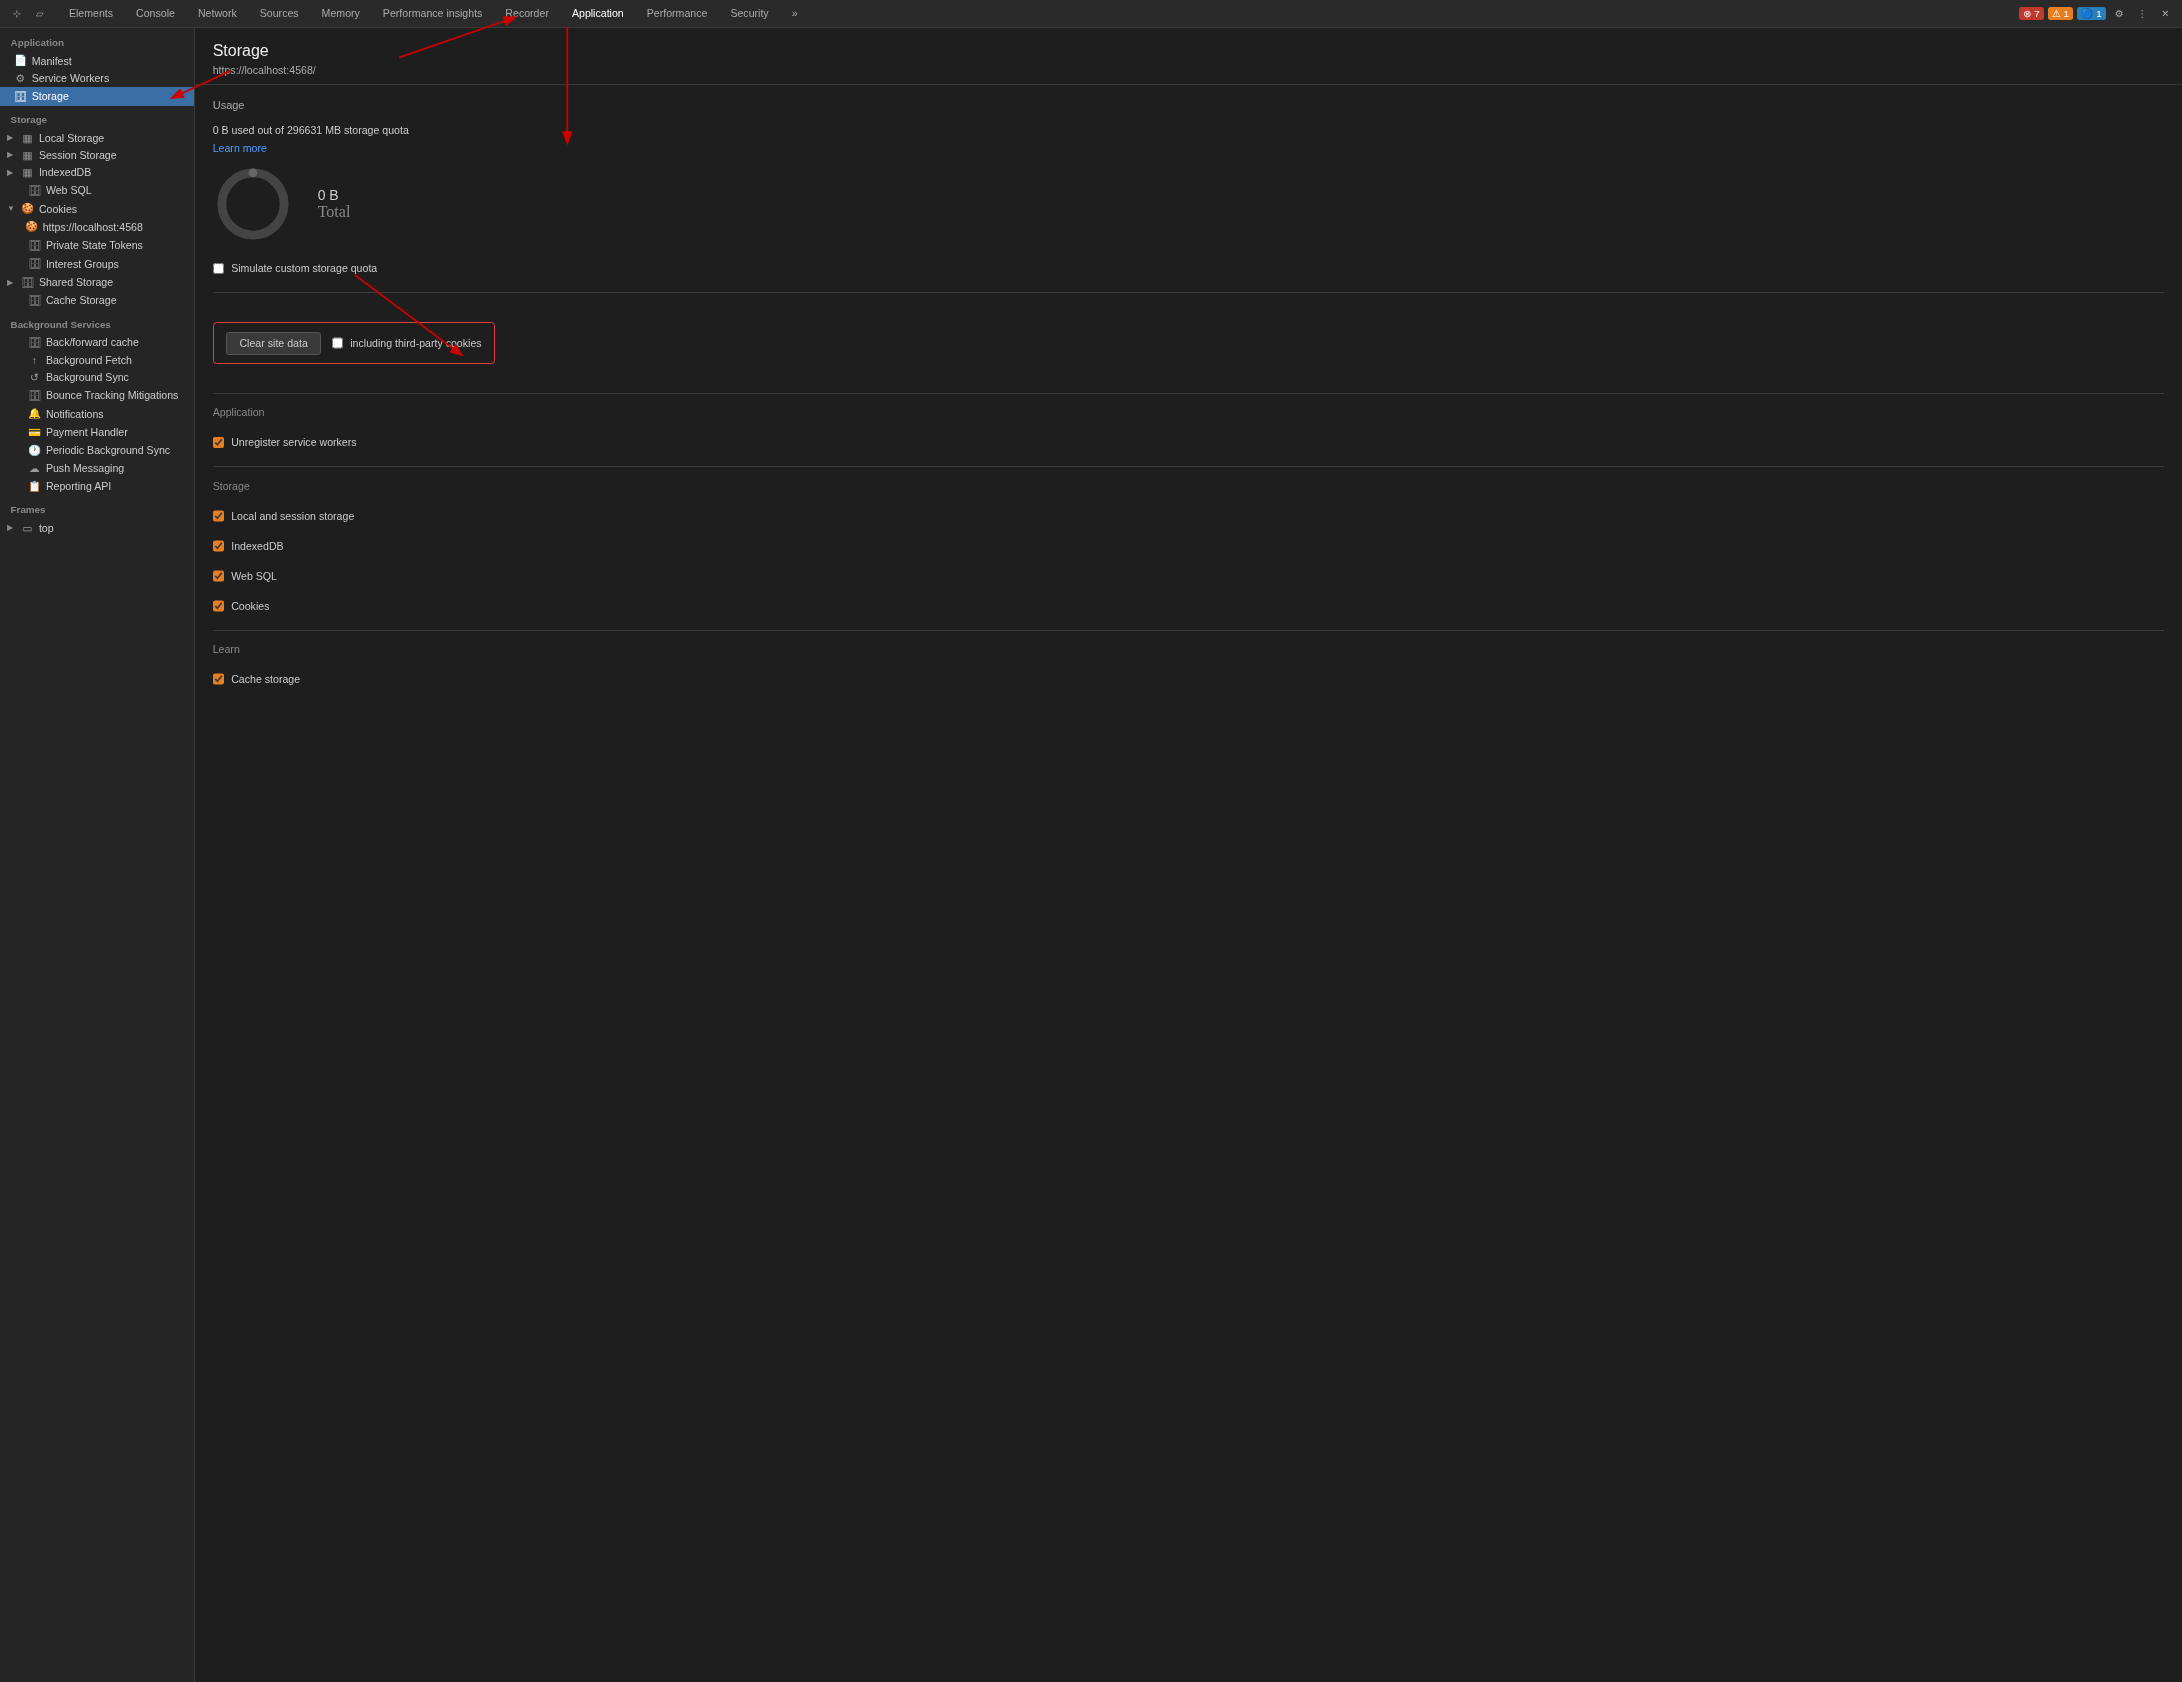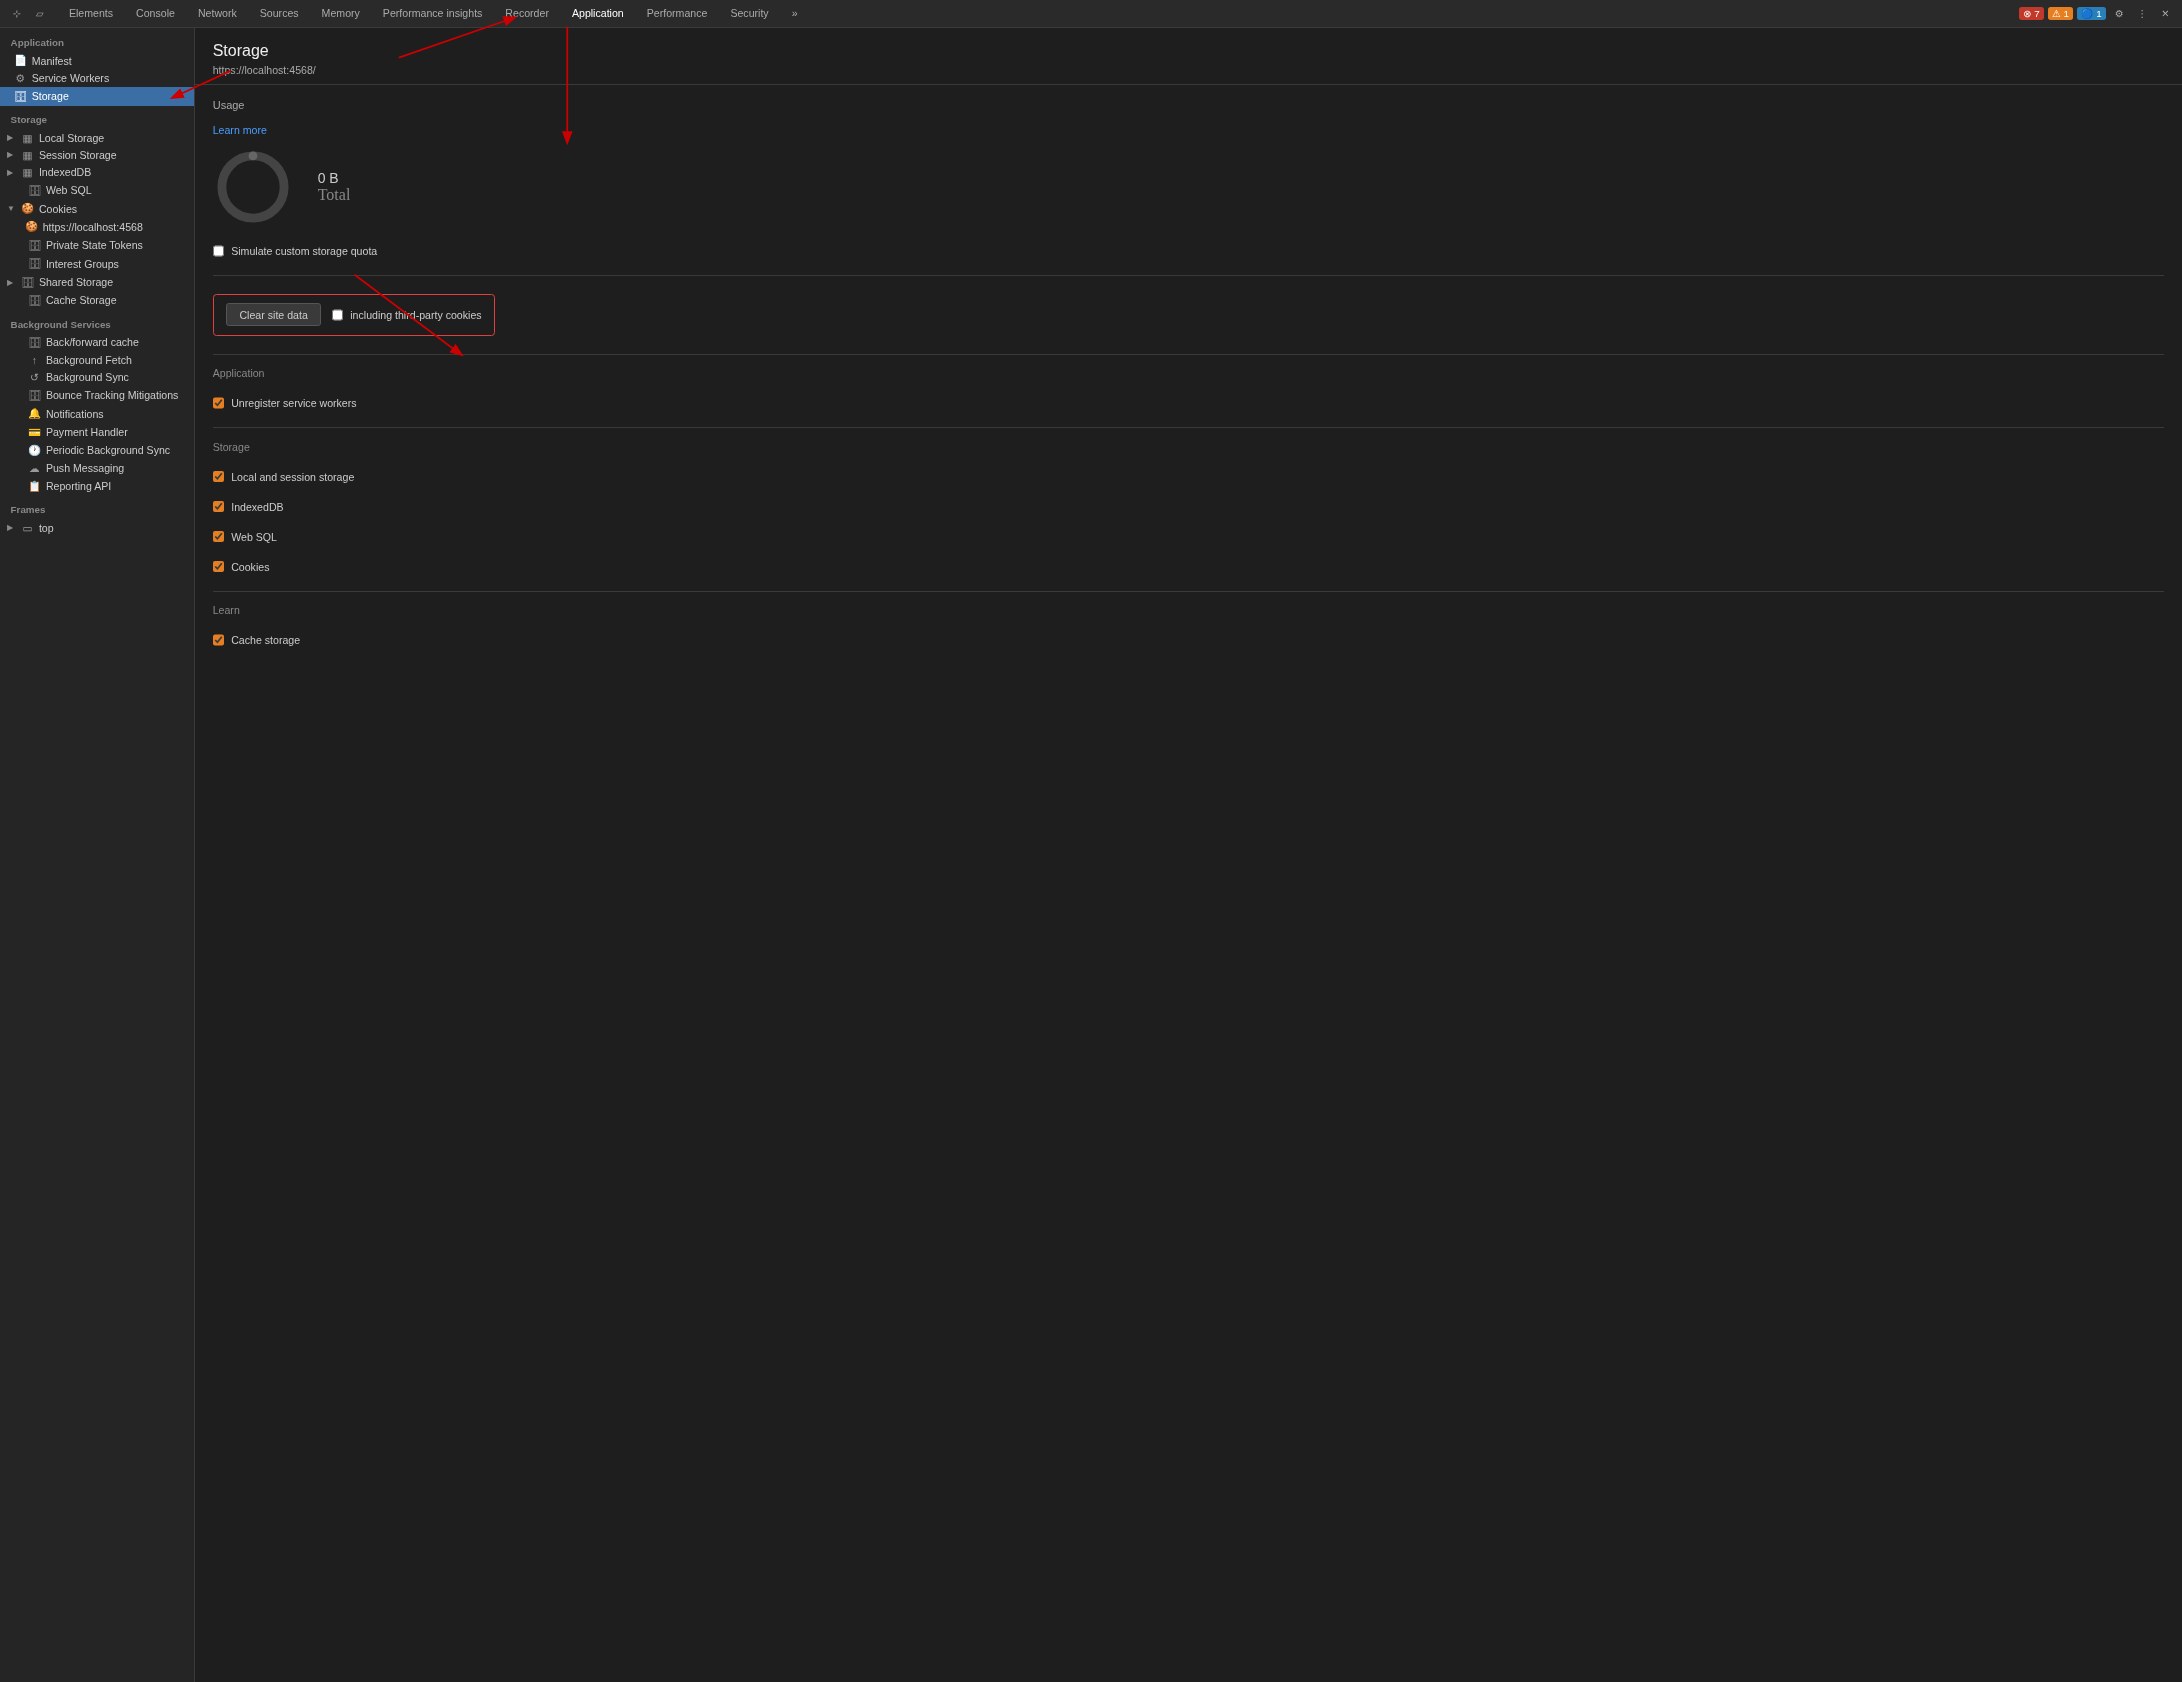--- a/index.html
+++ b/index.html
@@ -239,21 +239,21 @@
       border: none;
       border-top: 0.9px solid #3a3a3a;
       margin: 10.6px 0;
     }
 
     
     .clear-btn-row {
       display: flex;
       align-items: center;
       gap: 10.6px;
-      margin: 7px 0;
+      margin: 18px 0;
       border: 1.8px solid #e04040;
       padding: 8.9px 12.4px;
       border-radius: 3.5px;
       display: inline-flex;
     }
     .clear-btn {
       background: #3a3a3a;
       color: #ccc;
       border: 0.9px solid #555;
       padding: 4.4px 12.4px;
@@ -463,20 +463,21 @@
 
   <div class="content">
     <div class="content-header">
       <div class="content-title">Storage</div>
       <div class="content-url">https://localhost:4568/</div>
     </div>
 
     <div class="content-body">
 
       <div class="section-heading">Usage</div>
+      <div class="usage-text">0 B used out of 296631 MB storage quota</div>
       <a href="#" class="learn-more-link">Learn more</a>
 
       <div class="donut-container">
         <div class="donut-svg-wrap">
           <svg width="80" height="80" viewBox="0 0 90 90">
             <circle cx="45" cy="45" r="35" fill="none" stroke="#444" stroke-width="10"></circle>
             <circle cx="45" cy="45" r="35" fill="none" stroke="#666" stroke-width="10" stroke-dasharray="0 220" stroke-linecap="round" transform="rotate(-90 45 45)"></circle>
           </svg>
         </div>
         <div class="donut-total">

